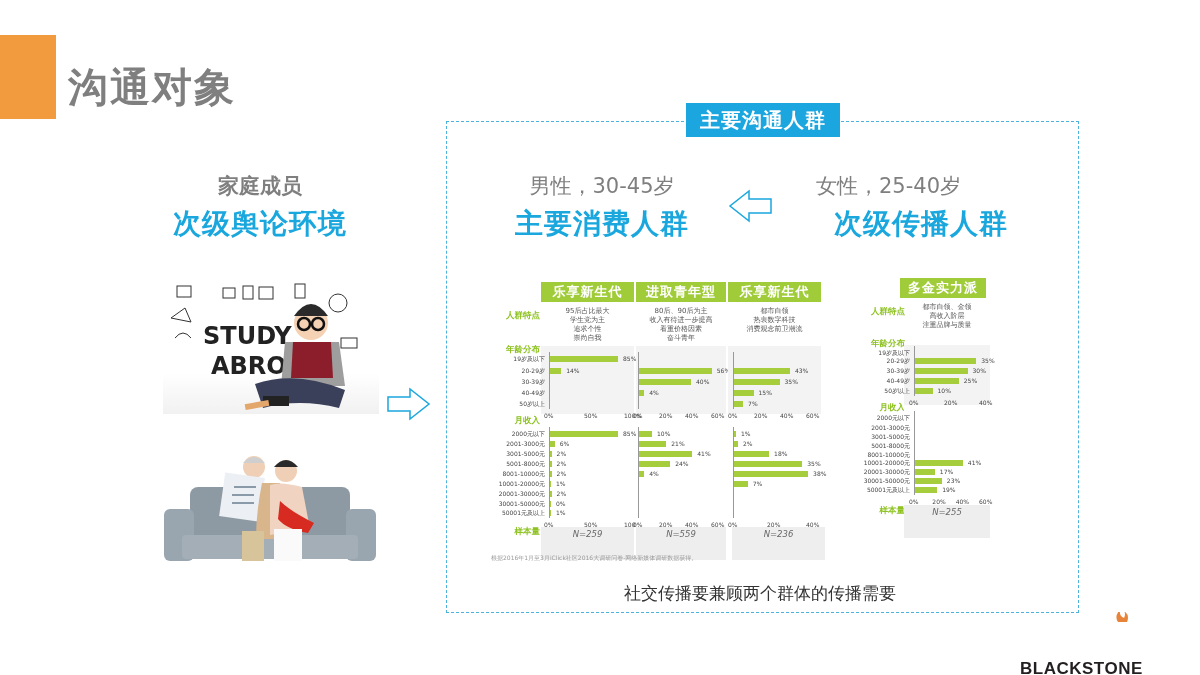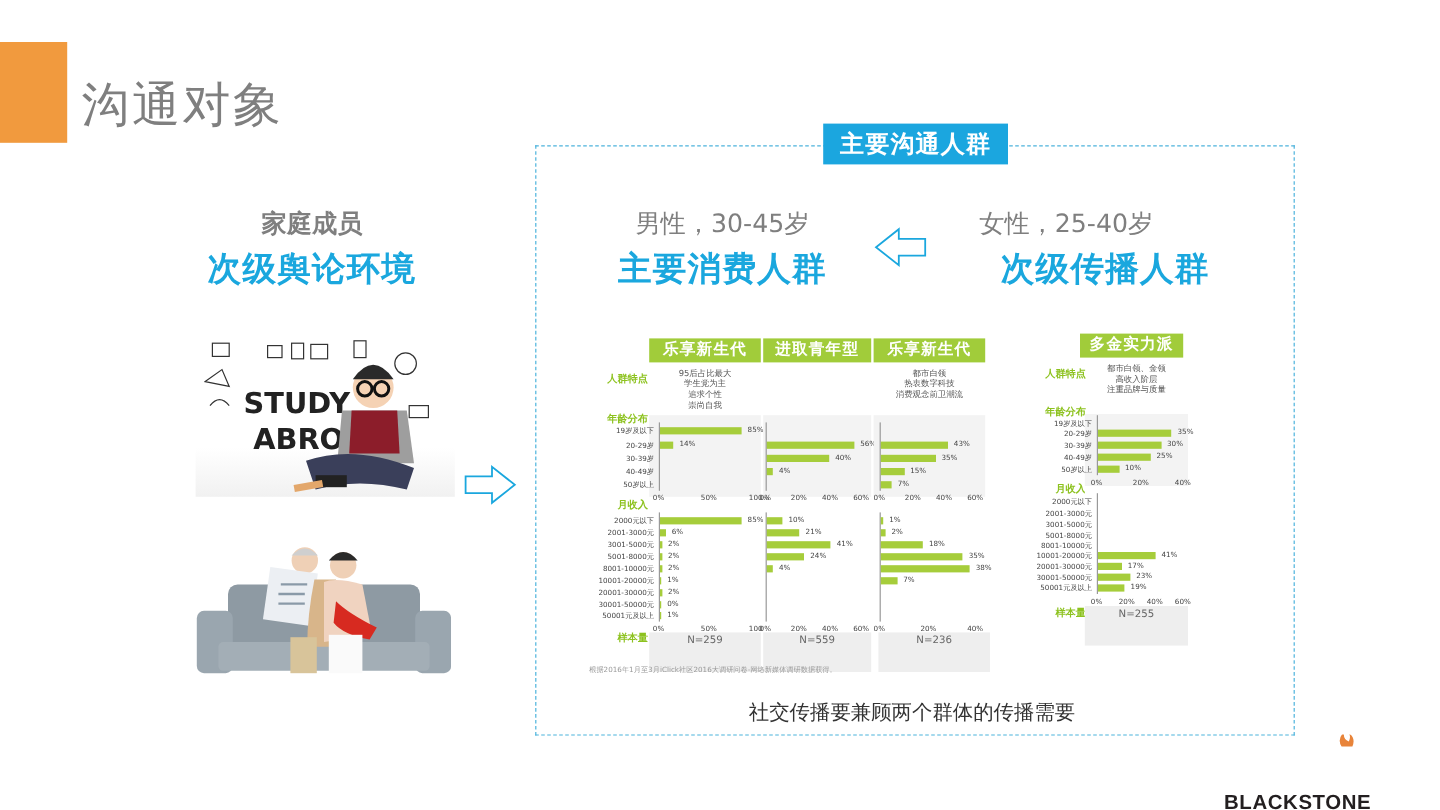--- a/index.html
+++ b/index.html
@@ -1,21 +1,21 @@
 <!DOCTYPE html>
 <html><head>
 <meta charset="utf-8">
 <style>
   * { box-sizing: border-box; margin: 0; padding: 0; }
   html, body { width: 1200px; height: 675px; background: #ffffff; overflow: hidden; }
   body { position: relative; font-family: "DejaVu Sans", "Liberation Sans", sans-serif; color: #595959; }
   .abs { position: absolute; }
 
   .title-bar { left: 0; top: 35px; width: 56px; height: 84px; background: #f19a3e; }
-  .page-title { left: 68px; top: 60px; font-size: 40px; color: #7f7f7f; letter-spacing: 2px; font-weight: normal; }
+  .page-title { left: 68px; top: 60px; font-size: 40px; color: #7f7f7f; letter-spacing: 2px; font-weight: bold; }
 
   .left-sub { left: 160px; top: 172px; width: 200px; text-align: center; font-size: 21px; color: #7f7f7f; font-weight: bold; }
   .left-main { left: 150px; top: 205px; width: 220px; text-align: center; font-size: 28px; color: #1aa7de; font-weight: bold; letter-spacing: 1px; }
 
   .photo { overflow: hidden; }
   .photo-kid { left: 163px; top: 278px; width: 216px; height: 136px; background: linear-gradient(180deg,#ffffff 0%, #ffffff 70%, #f1f1f1 100%); }
   .photo-elder { left: 162px; top: 437px; width: 214px; height: 126px; background: #ffffff; }
 
   .dashed-box { left: 446px; top: 121px; width: 633px; height: 492px; border: 1.5px dashed #4db3dc; }
   .group-label { left: 686px; top: 103px; width: 154px; height: 34px; background: #1ba6df; color: #fff; font-size: 20px; font-weight: bold; text-align: center; line-height: 34px; letter-spacing: 1px; }
@@ -31,21 +31,21 @@
   .chart { font-size: 7px; color: #555; }
   .seg-head { height: 20px; background: #a1cc3a; color: #fff; font-weight: bold; font-size: 13px; text-align: center; line-height: 20px; letter-spacing: 1px; }
   .row-label { color: #8dc21f; font-weight: bold; font-size: 8.5px; }
   .traits { text-align: center; font-size: 7px; line-height: 9px; color: #555; }
   .panel { background: #f3f3f3; }
   .ylab { font-size: 6px; color: #444; text-align: right; white-space: nowrap; }
   .bar { height: 6px; background: #a6cd3b; }
   .val { font-size: 6px; color: #444; white-space: nowrap; }
   .axis-v { width: 1px; background: #999; }
   .tick { font-size: 6px; color: #444; white-space: nowrap; }
-  .n-cell { background: #eeeeee; text-align: center; font-size: 8.5px; color: #666; height: 33px; line-height: 15px; }
+  .n-cell { background: #eeeeee; text-align: center; font-size: 8.5px; color: #666; height: 33px; line-height: 15px; font-style: italic; }
   .source { left: 491px; top: 554px; font-size: 6px; color: #999; }
   .bottom-note { left: 560px; top: 582px; width: 400px; text-align: center; font-size: 17px; color: #333; }
 
   .logo { left: 1020px; top: 612px; }
   .logo-text { font-family: "Liberation Sans", sans-serif; font-weight: bold; font-size: 17px; color: #231f20; letter-spacing: 0.5px; }
 </style>
 </head>
 <body>
 
 <div class="abs title-bar"></div>
@@ -176,20 +176,26 @@
     <div class="abs bar" style="left:550px; top:510px; width:1px;"></div>
     <div class="abs val" style="left:556px; top:509px;">1%</div>
     <div class="abs tick" style="left:544px; top:412px;">0%</div>
     <div class="abs tick" style="left:584px; top:412px;">50%</div>
     <div class="abs tick" style="left:624px; top:412px;">100%</div>
     <div class="abs tick" style="left:544px; top:521px;">0%</div>
     <div class="abs tick" style="left:584px; top:521px;">50%</div>
     <div class="abs tick" style="left:624px; top:521px;">100%</div>
     <div class="abs n-cell" style="left:541px; top:527px; width:93px;">N=259</div>
     <div class="abs seg-head" style="left:636px; top:282px; width:90px;">进取青年型</div>
+    <div class="abs traits" style="left:636px; top:307px; width:90px;">
+      <div>80后、90后为主</div>
+      <div>收入有待进一步提高</div>
+      <div>看重价格因素</div>
+      <div>奋斗青年</div>
+    </div>
     <div class="abs panel" style="left:636px; top:346px; width:90px; height:68px;"></div>
     <div class="abs panel" style="left:636px; top:425px; width:90px; height:105px; background:#ffffff;"></div>
     <div class="abs axis-v" style="left:638px; top:352px; height:57px;"></div>
     <div class="abs axis-v" style="left:638px; top:427px; height:91px;"></div>
     <div class="abs bar" style="left:639px; top:368px; width:72.8px;"></div>
     <div class="abs val" style="left:716.8px; top:367px;">56%</div>
     <div class="abs bar" style="left:639px; top:379px; width:52px;"></div>
     <div class="abs val" style="left:696px; top:378px;">40%</div>
     <div class="abs bar" style="left:639px; top:390px; width:5.2px;"></div>
     <div class="abs val" style="left:649.2px; top:389px;">4%</div>

